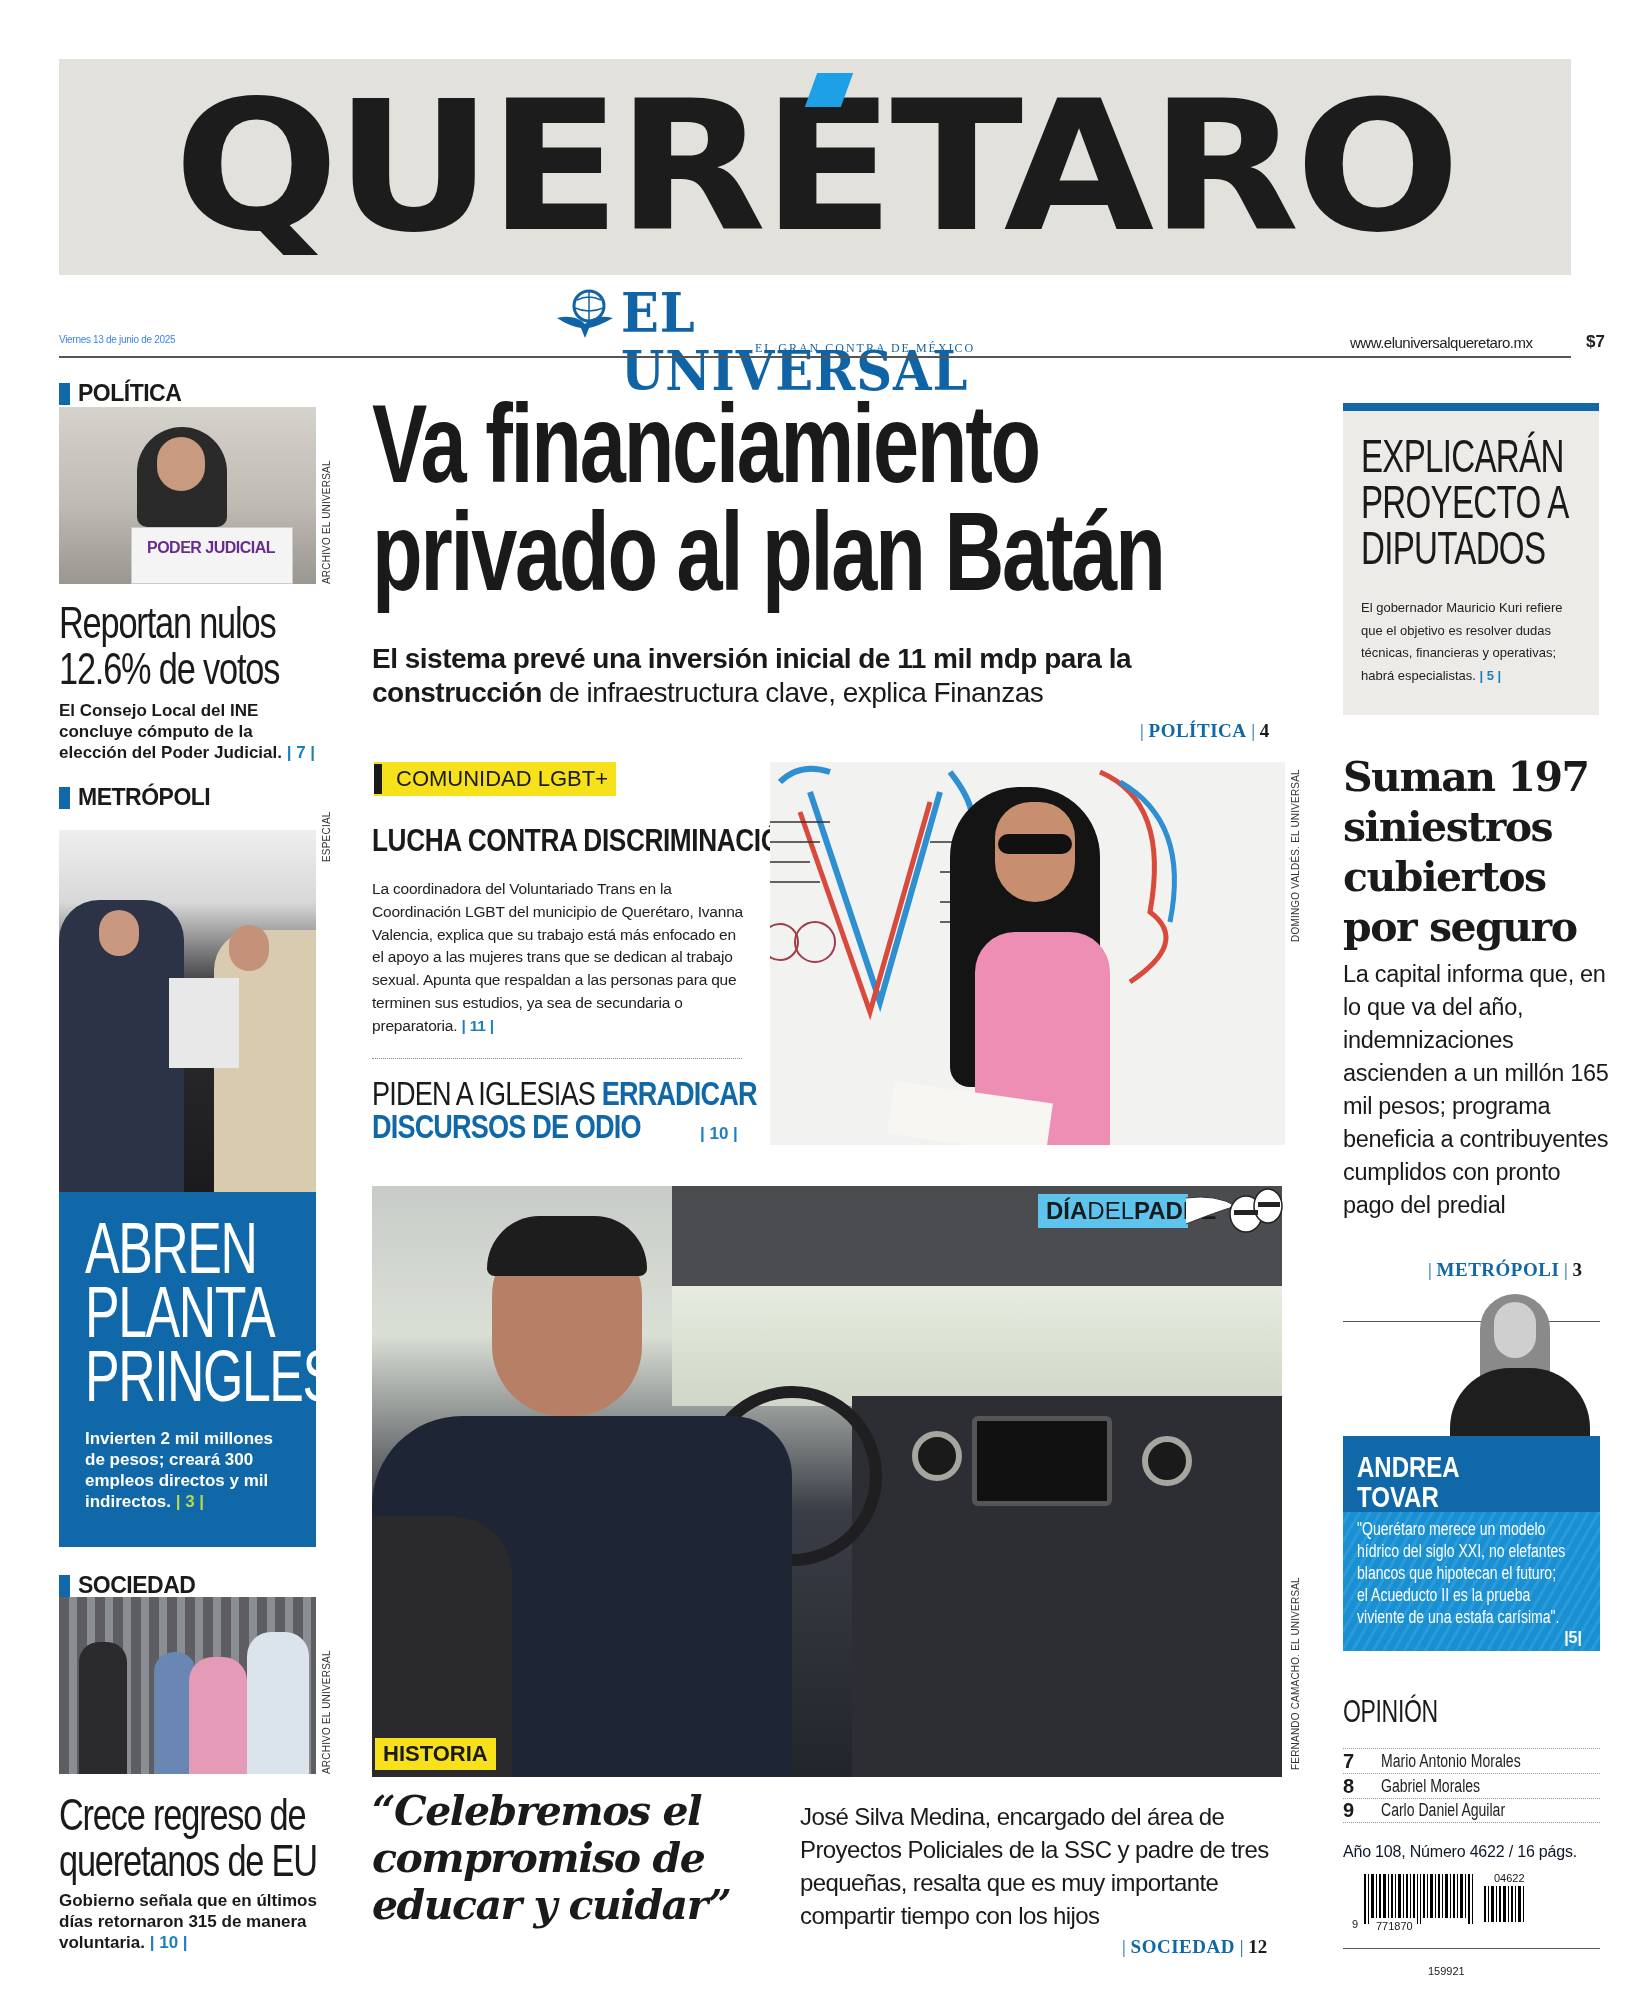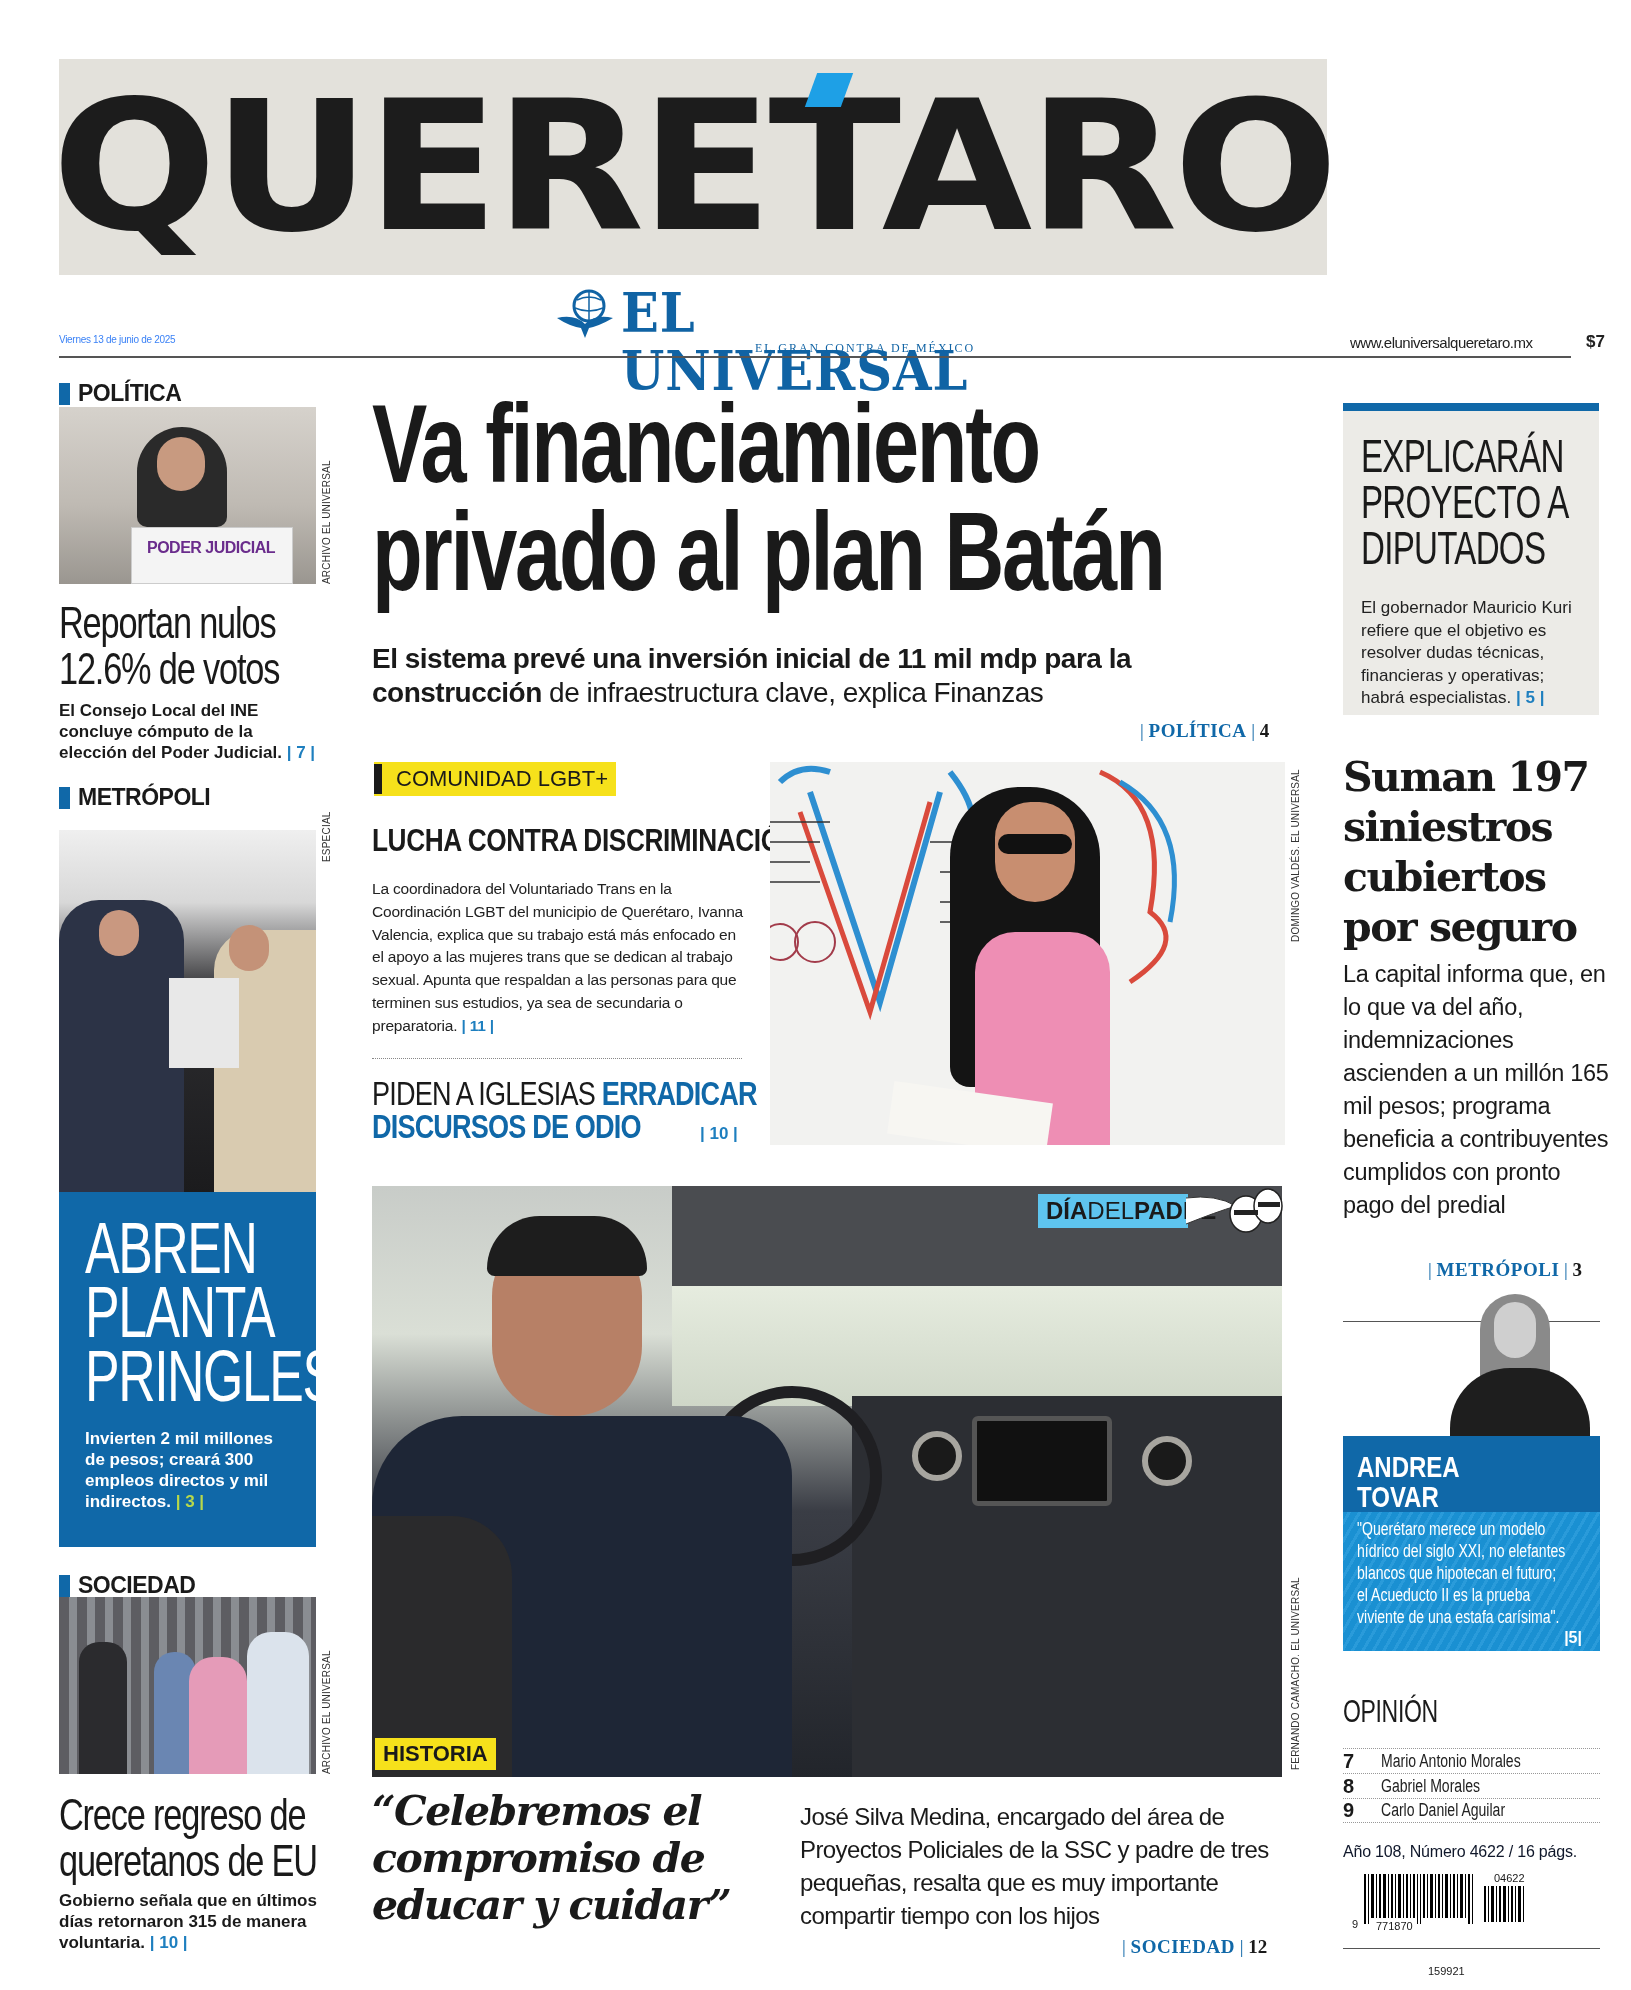--- a/index.html
+++ b/index.html
@@ -1,21 +1,21 @@
 <!DOCTYPE html>
 <html><head>
 <meta charset="utf-8">
 <style>
   * { box-sizing: border-box; margin: 0; padding: 0; }
   body { width: 1631px; height: 1990px; background: #ffffff; position: relative; overflow: hidden; font-family: "Liberation Sans", sans-serif; color: #1a1a1a; }
   .abs { position: absolute; }
   .cond { font-family: "Liberation Sans Narrow", "Liberation Sans", sans-serif; }
 
   
-  .masthead { left: 59px; top: 59px; width: 1268px; height: 216px; background: #e3e1db; }
+  .masthead { left: 59px; top: 59px; width: 1512px; height: 216px; background: #e3e1db; }
   .masthead-title { position: absolute; left: 0; right: 0; top: 18px; text-align: center; font-family: "DejaVu Sans", sans-serif; font-weight: bold; font-size: 180px; line-height: 180px; letter-spacing: -4px; color: #1c1c1c; transform: scaleX(1.08); transform-origin: center; }
   .accent-mark { position: absolute; left: 752px; top: 14px; width: 36px; height: 34px; background: #1ea0e6; transform: skewX(-20deg); }
   .logo-wrap { left: 555px; top: 284px; width: 540px; height: 70px; }
   .logo-globe { position: absolute; left: 0; top: 4px; width: 60px; height: 52px; }
   .logo-text { position: absolute; left: 66px; top: 0; font-family: "DejaVu Serif", serif; font-weight: bold; font-size: 54px; line-height: 58px; color: #1063a4; letter-spacing: 1px; transform: scaleX(0.92); transform-origin: left; }
   .logo-sub { position: absolute; left: 200px; top: 57px; font-family: "Liberation Serif", serif; font-size: 12px; letter-spacing: 2px; color: #1063a4; }
   .date { left: 59px; top: 334px; font-size: 10px; color: #3b82f6; letter-spacing: -0.3px; }
   .url { left: 1350px; top: 334px; font-size: 15px; color: #222; letter-spacing: -0.5px; }
   .price { left: 1586px; top: 332px; font-size: 17px; font-weight: bold; color: #222; }
   .top-rule { left: 59px; top: 356px; width: 1512px; height: 2px; background: #555; }
@@ -51,21 +51,21 @@
   .lgbt-head { left: 372px; top: 822px; font-family: "Liberation Sans Narrow", "Liberation Sans", sans-serif; font-weight: bold; font-size: 32px; letter-spacing: -0.5px; transform: scaleX(0.82); transform-origin: left; white-space: nowrap; }
   .lgbt-body { left: 372px; top: 878px; width: 372px; font-size: 15.5px; line-height: 22.8px; color: #222; letter-spacing: -0.2px; }
   .dotted-rule { left: 372px; top: 1058px; width: 370px; border-top: 1px dotted #888; }
   .iglesias { left: 372px; top: 1077px; width: 380px; font-family: "Liberation Sans Narrow", "Liberation Sans", sans-serif; font-size: 33px; line-height: 33px; letter-spacing: -1px; transform: scaleX(0.82); transform-origin: left; white-space: nowrap; }
   .iglesias .blue { color: #1068a8; font-weight: bold; }
   .iglesias-ref { left: 700px; top: 1124px; font-size: 17px; }
 
   
   .explicaran-box { left: 1343px; top: 403px; width: 256px; height: 312px; background: #ecebe7; border-top: 8px solid #1068a8; padding: 22px 18px; }
   .explicaran-title { font-family: "Liberation Sans Narrow", "Liberation Sans", sans-serif; font-size: 46px; line-height: 46px; color: #1a1a1a; letter-spacing: -1px; transform: scaleX(0.72); transform-origin: left; white-space: nowrap; }
-  .explicaran-body { font-size: 17px; line-height: 22.5px; color: #222; margin-top: 26px; }
+  .explicaran-body { font-size: 13px; line-height: 22.5px; color: #222; margin-top: 26px; }
 
   .suman-head { left: 1343px; top: 752px; width: 270px; font-family: "DejaVu Serif", serif; font-weight: bold; font-size: 41px; line-height: 50px; letter-spacing: -1.5px; color: #1a1a1a; }
   .suman-body { left: 1343px; top: 958px; width: 270px; font-size: 23.5px; line-height: 33px; color: #1a1a1a; letter-spacing: -0.3px; }
   .suman-ref { left: 1428px; top: 1259px; font-family: "Liberation Serif", serif; font-size: 19px; }
 
   .opinion-line { left: 1343px; top: 1321px; width: 257px; height: 1px; background: #555; }
   .author-photo { left: 1450px; top: 1286px; width: 140px; height: 150px; }
   .author-box { left: 1343px; top: 1436px; width: 257px; height: 215px; background: #1068a8; color: #fff; }
   .author-name { position: absolute; left: 14px; top: 16px; font-family: "Liberation Sans Narrow", "Liberation Sans", sans-serif; font-weight: bold; font-size: 30px; line-height: 30px; transform: scaleX(0.8); transform-origin: left; white-space: nowrap; }
   .author-quote-area { position: absolute; left: 0; top: 76px; width: 257px; height: 139px; background: repeating-linear-gradient(-60deg, #1a90d2 0 6px, #2a9bda 6px 9px); }

